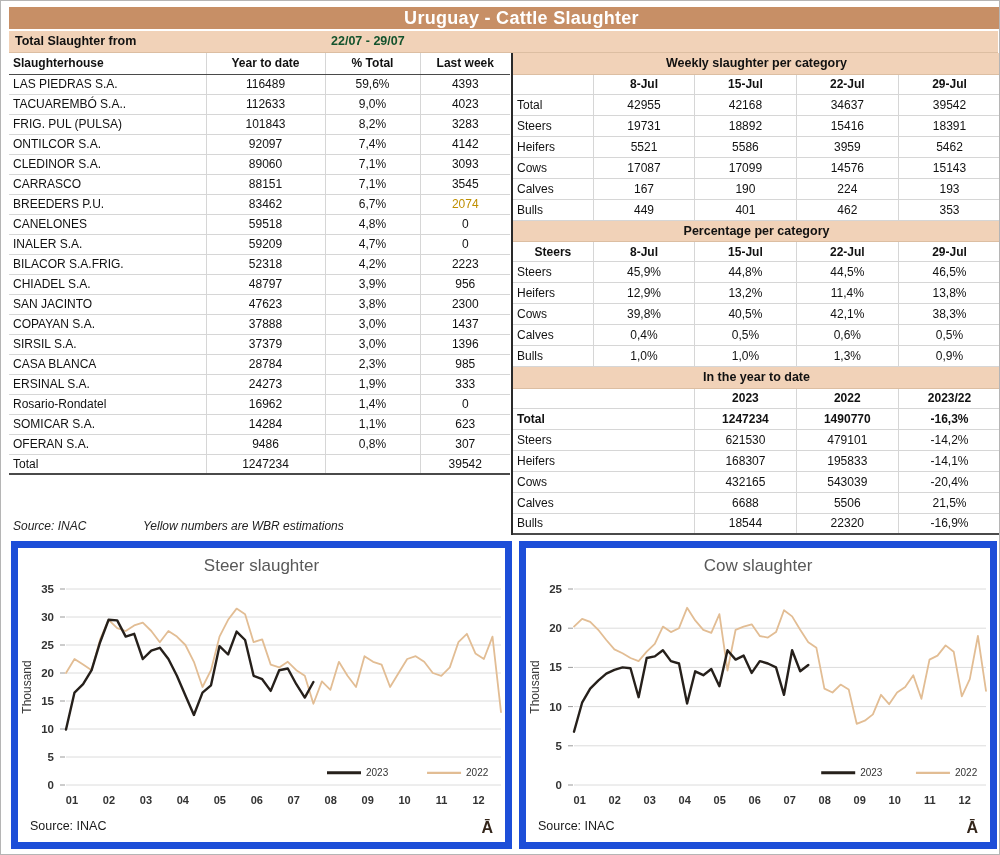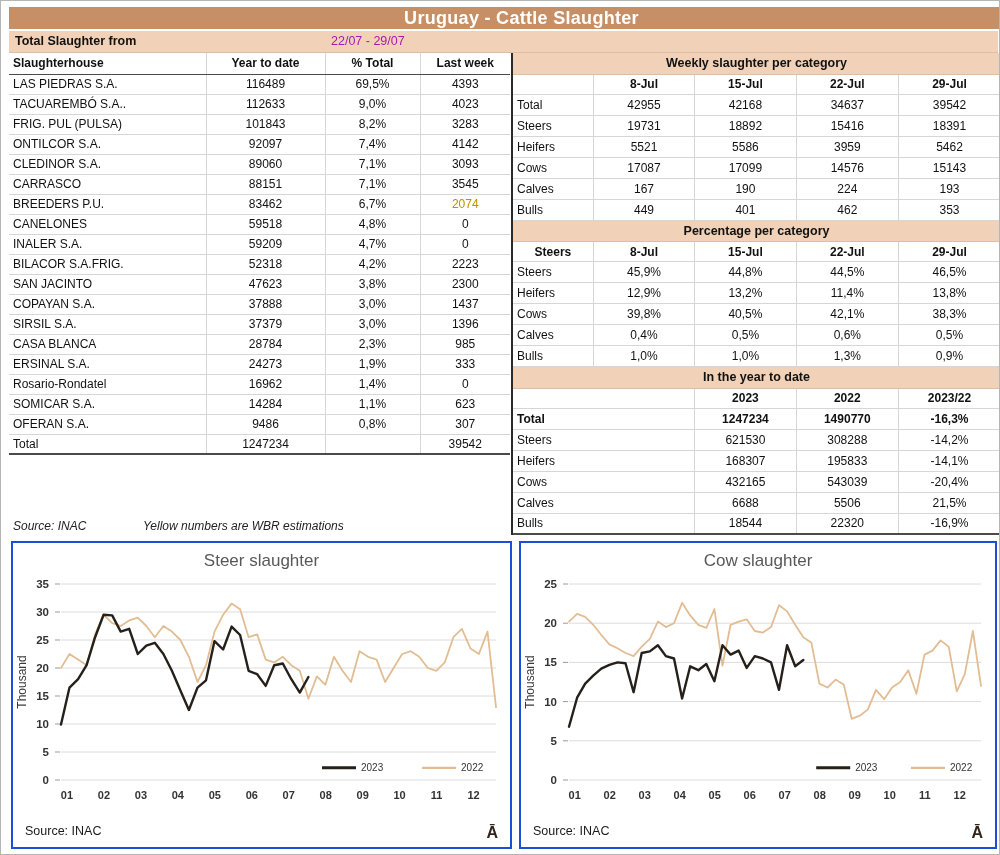--- a/index.html
+++ b/index.html
@@ -2,21 +2,21 @@
 <html><head>
 <meta charset="utf-8">
 <style>
   html,body{margin:0;padding:0;background:#e9e9e9;font-family:"Liberation Sans",sans-serif;}
   .page{position:relative;width:1000px;height:855px;background:#ffffff;border:1px solid #b5b5b5;box-sizing:border-box;overflow:hidden;margin:0 auto;}
 
   .title-bar{position:absolute;left:8px;top:6px;width:989px;height:22px;background:#C78F66;
     color:#ffffff;font-weight:bold;font-size:18px;text-align:center;line-height:22px;letter-spacing:.3px;padding-left:18px;}
   .band{position:absolute;left:8px;top:30px;width:989px;height:22px;background:#F1D2B8;border-bottom:1px solid #dcbea2;box-sizing:border-box;}
   .band .lbl{position:absolute;left:6px;top:0;line-height:21px;font-weight:bold;font-size:12.5px;color:#111;}
-  .band .rng{position:absolute;left:322px;top:0;line-height:21px;font-weight:normal;font-size:12.5px;color:#a21caf;}
+  .band .rng{position:absolute;left:322px;top:0;line-height:21px;font-weight:bold;font-size:12.5px;color:#14532d;}
 
   table{border-collapse:collapse;table-layout:fixed;}
   .left-table{position:absolute;left:8px;top:52px;width:501px;}
   .right-wrap{position:absolute;left:510px;top:52px;width:487px;border-left:2px solid #2a2a2a;}
   .right-wrap table{width:100%;padding-left:36px;}
 
   td,th{font-size:12px;color:#111;height:20px;padding:0 4px;border-bottom:1px solid #d6d6d6;
     border-right:1px solid #d6d6d6;text-align:center;white-space:nowrap;overflow:hidden;font-weight:normal;box-sizing:border-box;}
   td:last-child,th:last-child{border-right:none;}
   td.lab{text-align:left;}
@@ -25,21 +25,21 @@
   .left-table tr.hdr th:first-child{text-align:left;}
   tr.section td{background:#F1D2B8;font-weight:bold;font-size:12.5px;height:21px;border-bottom:1px solid #dcbea2;border-right:none;}
   .left-table tr.total td{border-bottom:2px solid #4a4a4a;}
   .right-wrap table:last-child tr:last-child td{border-bottom:2px solid #4a4a4a;}
   tr.boldrow td{font-weight:bold;}
   .right-wrap td{height:21px;}
 
   .source-row{position:absolute;left:12px;top:518px;width:480px;font-size:12px;font-style:italic;color:#222;}
   .source-row .note{position:absolute;left:130px;top:0;}
 
-  .chart-panel{position:absolute;top:540px;height:308px;background:#fff;border:2px solid #1d4ed8;box-sizing:border-box;}
+  .chart-panel{position:absolute;top:540px;height:308px;background:#fff;border:7px solid #1d4ed8;box-sizing:border-box;}
   #panel0{left:10px;width:501px;}
   #panel1{left:518px;width:478px;}
   .chart-title{position:absolute;top:8px;left:0;width:100%;text-align:center;font-size:17px;color:#595959;}
   svg.chart{position:absolute;left:0;top:36px;}
   svg text{font-family:"Liberation Sans",sans-serif;}
   .chart-source{position:absolute;left:12px;bottom:9px;font-size:12.5px;color:#1a1a1a;}
   .chart-logo{position:absolute;right:12px;bottom:5px;font-size:16px;font-weight:bold;color:#33251a;}
 </style>
 </head>
 <body>
@@ -63,21 +63,21 @@
     <tbody>
         <tr class="hdr">
           <th colspan="1" class="lab">Slaughterhouse</th>
           <th>Year to date</th>
           <th>% Total</th>
           <th>Last week</th>
         </tr>
         <tr>
           <td colspan="1" class="lab">LAS PIEDRAS S.A.</td>
           <td>116489</td>
-          <td>69,5%</td>
+          <td>59,6%</td>
           <td>4393</td>
         </tr>
         <tr>
           <td colspan="1" class="lab">TACUAREMBÓ S.A..</td>
           <td>112633</td>
           <td>9,0%</td>
           <td>4023</td>
         </tr>
         <tr>
           <td colspan="1" class="lab">FRIG. PUL (PULSA)</td>
@@ -119,20 +119,26 @@
           <td colspan="1" class="lab">INALER S.A.</td>
           <td>59209</td>
           <td>4,7%</td>
           <td>0</td>
         </tr>
         <tr>
           <td colspan="1" class="lab">BILACOR S.A.FRIG.</td>
           <td>52318</td>
           <td>4,2%</td>
           <td>2223</td>
+        </tr>
+        <tr>
+          <td colspan="1" class="lab">CHIADEL S.A.</td>
+          <td>48797</td>
+          <td>3,9%</td>
+          <td>956</td>
         </tr>
         <tr>
           <td colspan="1" class="lab">SAN JACINTO</td>
           <td>47623</td>
           <td>3,8%</td>
           <td>2300</td>
         </tr>
         <tr>
           <td colspan="1" class="lab">COPAYAN S.A.</td>
           <td>37888</td>
@@ -324,21 +330,21 @@
           </tr>
           <tr class="boldrow">
             <td colspan="2" class="lab">Total</td>
             <td>1247234</td>
             <td>1490770</td>
             <td>-16,3%</td>
           </tr>
           <tr>
             <td colspan="2" class="lab">Steers</td>
             <td>621530</td>
-            <td>308288</td>
+            <td>479101</td>
             <td>-14,2%</td>
           </tr>
           <tr>
             <td colspan="2" class="lab">Heifers</td>
             <td>168307</td>
             <td>195833</td>
             <td>-14,1%</td>
           </tr>
           <tr>
             <td colspan="2" class="lab">Cows</td>

